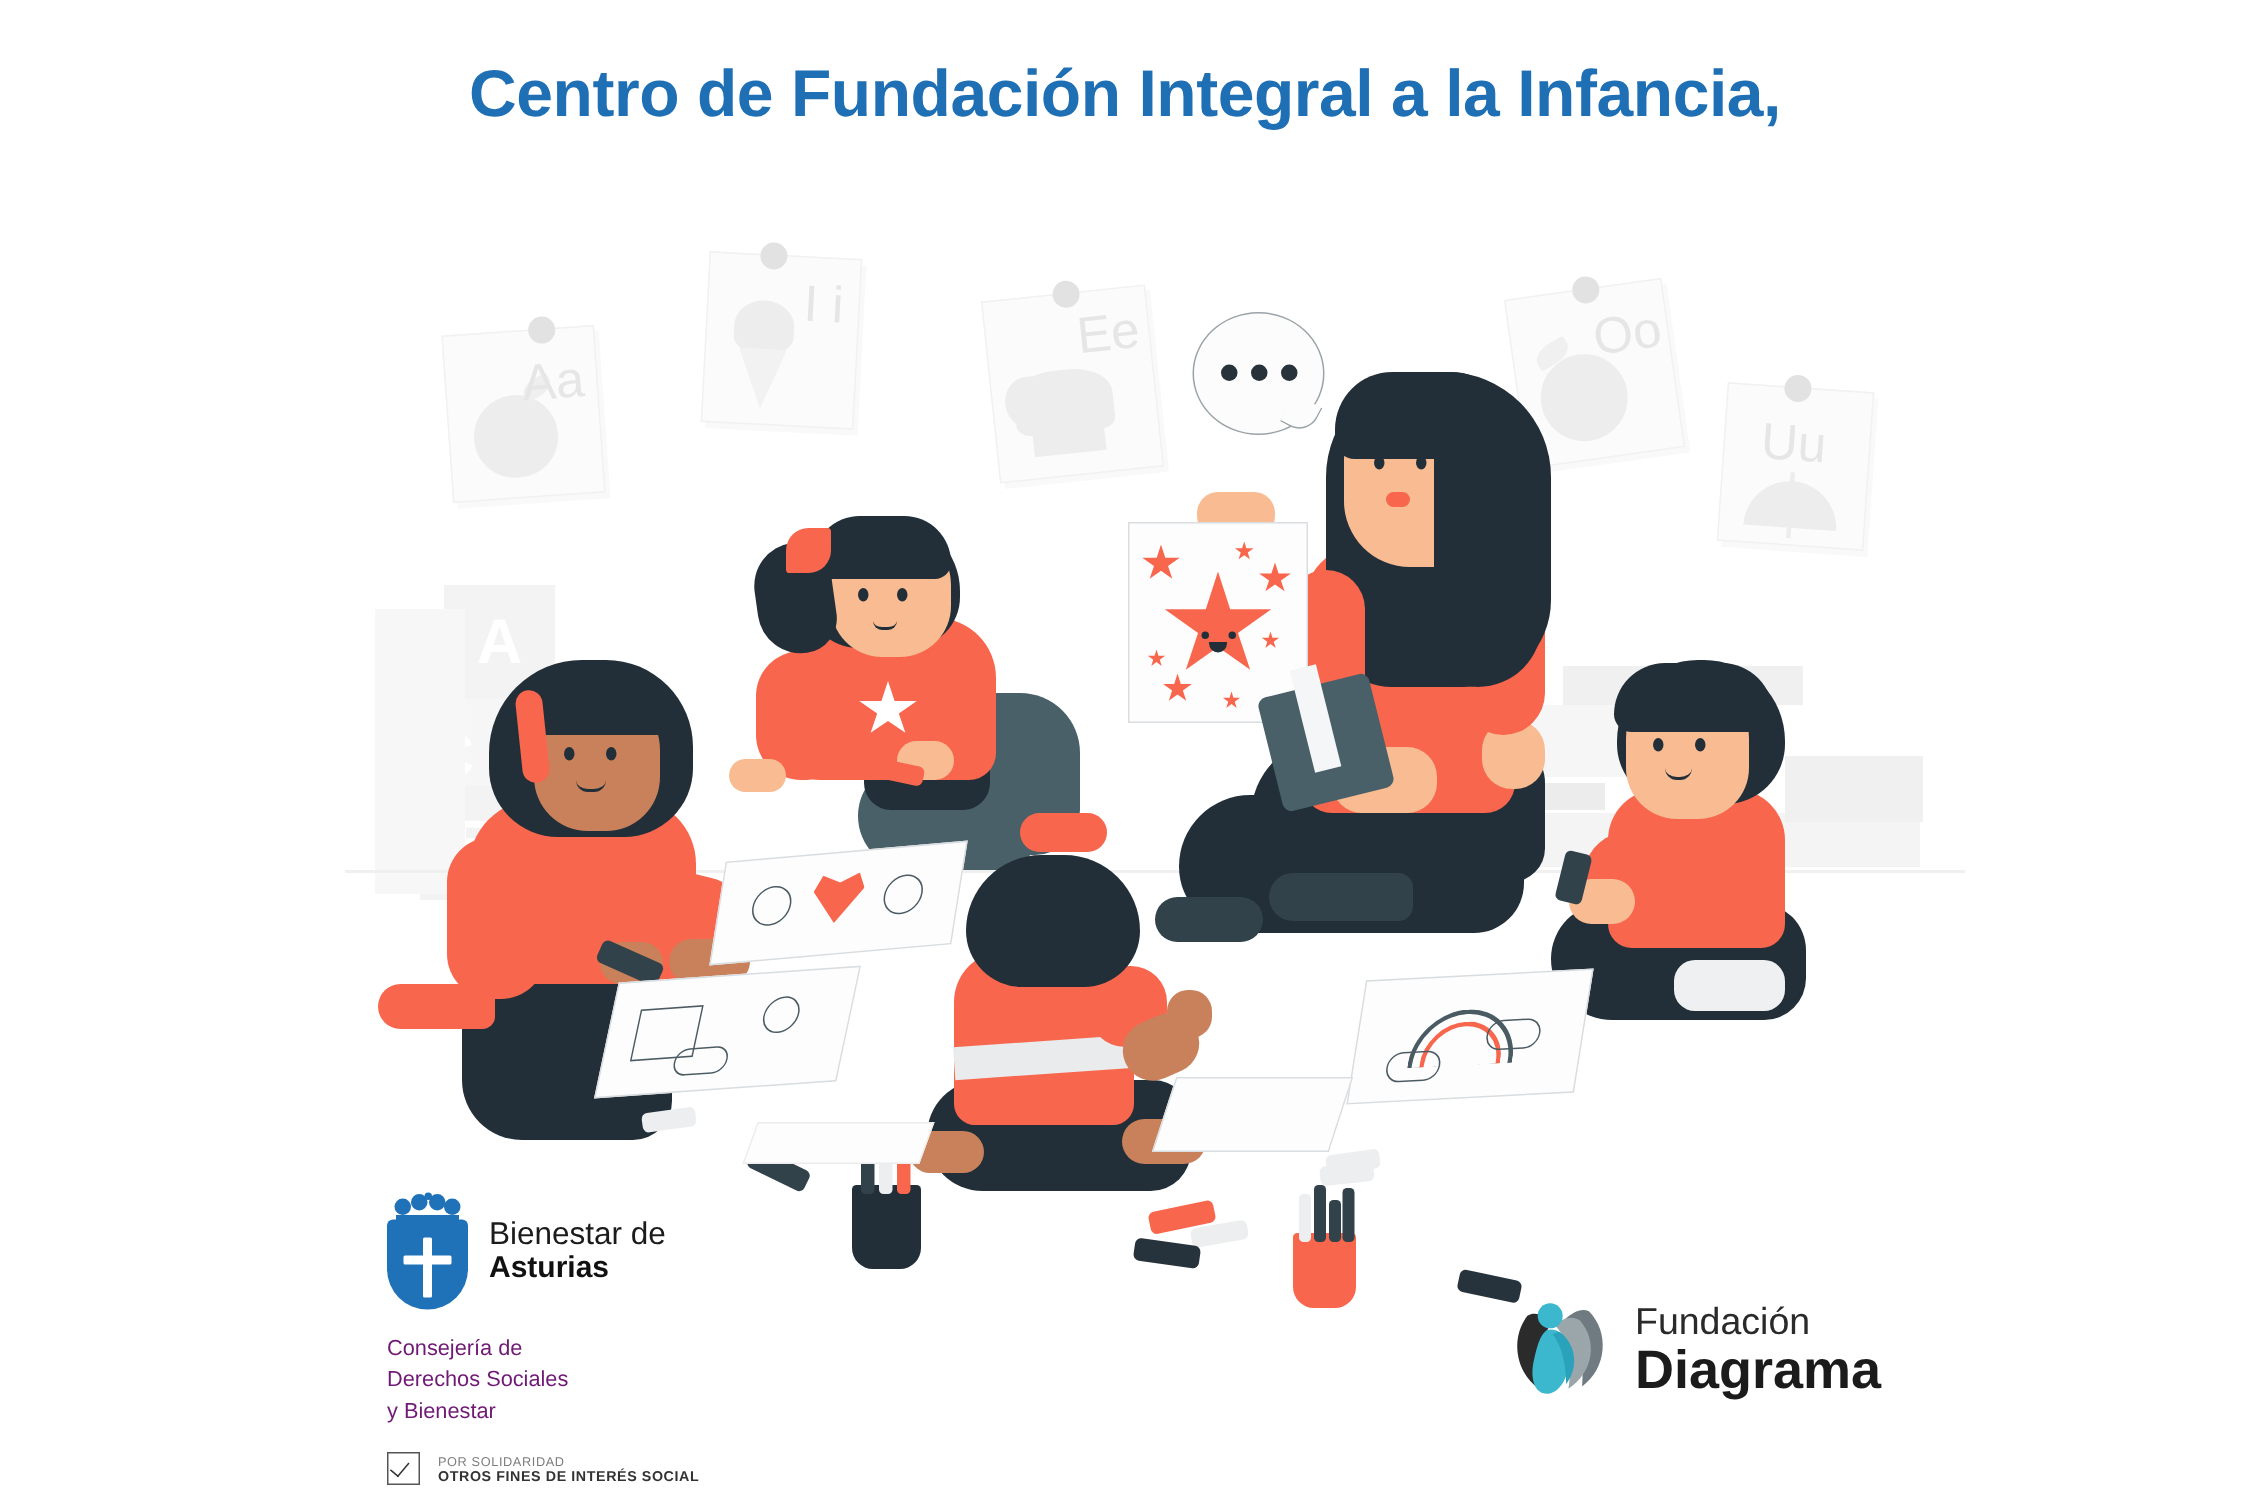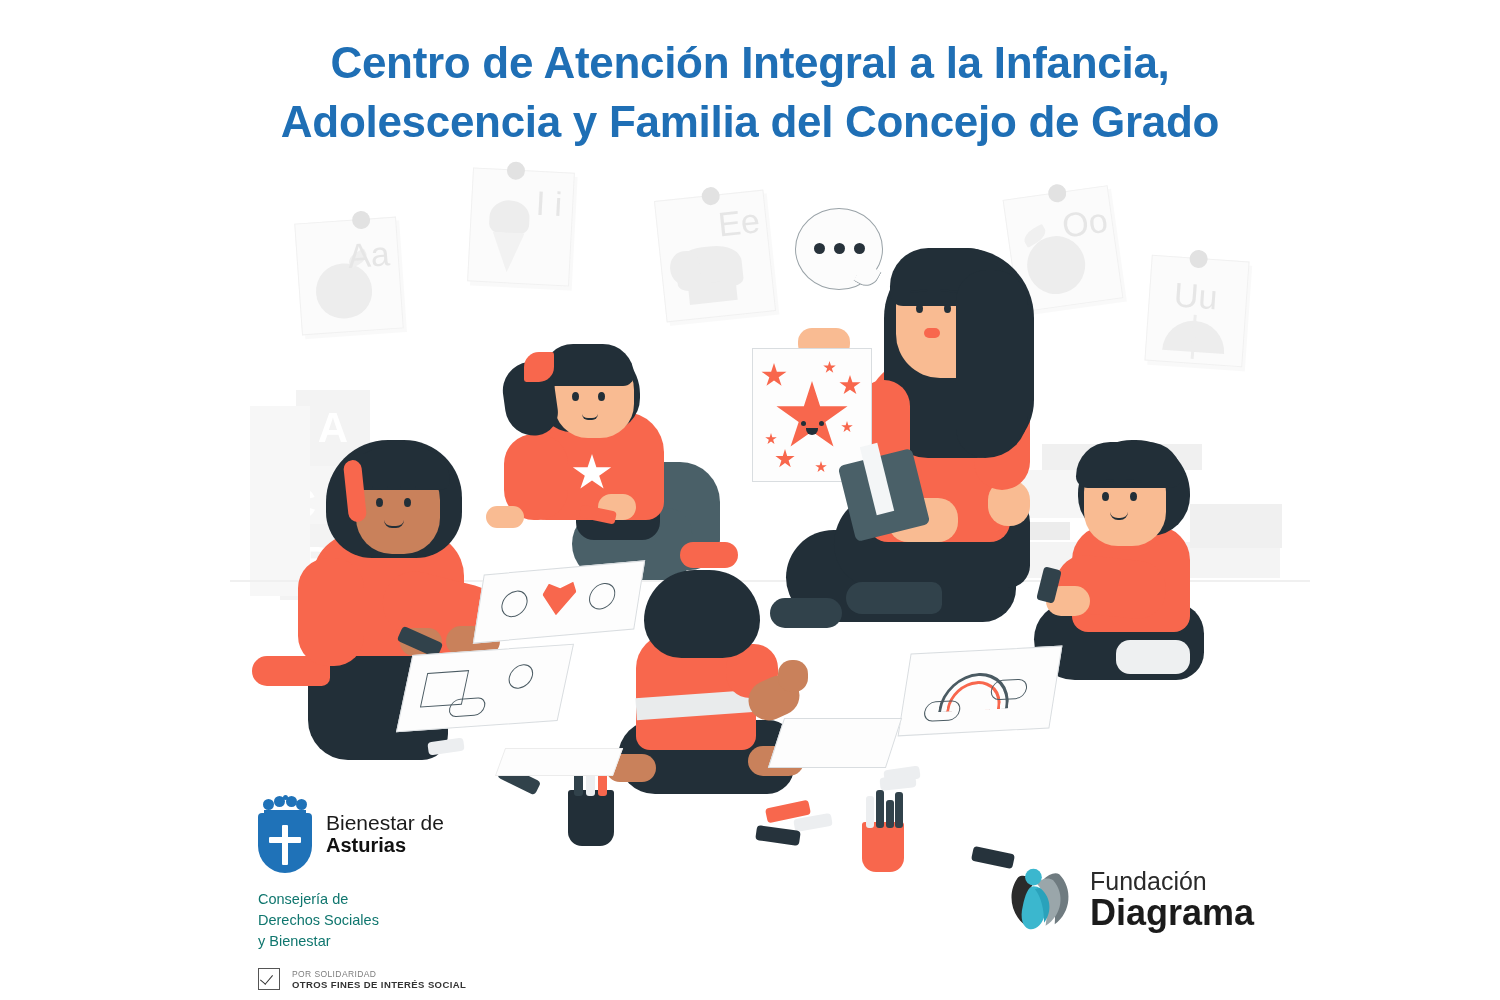--- a/index.html
+++ b/index.html
@@ -113,21 +113,21 @@
     background:#1F72B8;border-radius:4px 4px 27px 27px;
   }
   .crown{position:absolute;left:4px;top:0;width:46px;height:20px;}
   .crown .cb{position:absolute;width:11px;height:11px;border-radius:50%;background:#1F72B8;top:4px;}
   .crown .cbar{position:absolute;left:2px;top:15px;width:42px;height:4px;background:#1F72B8;}
   .crown .ctop{position:absolute;left:21px;top:0;width:5px;height:5px;border-radius:50%;background:#1F72B8;}
   .cross-v{position:absolute;left:24px;top:30px;width:6px;height:40px;background:#fff;border-radius:1px;}
   .cross-h{position:absolute;left:11px;top:42px;width:32px;height:6px;background:#fff;border-radius:1px;}
   .ast-name-1{font-size:21px;color:#1b1b1b;font-family:"Liberation Sans", sans-serif;line-height:1.05;}
   .ast-name-2{font-size:20px;font-weight:bold;color:#111;font-family:"Liberation Sans", sans-serif;line-height:1.05;}
-  .ast-sub{margin-top:16px;font-size:14.5px;line-height:1.45;color:#0f766e;font-family:"Liberation Sans", sans-serif;}
+  .ast-sub{margin-top:16px;font-size:14.5px;line-height:1.45;color:#701a75;font-family:"Liberation Sans", sans-serif;}
   .ast-sol{margin-top:16px;display:flex;align-items:center;gap:12px;}
   .chk{width:20px;height:20px;border:1.4px solid #555;position:relative;}
   .chk:after{
     content:"";position:absolute;left:4px;top:3px;width:6px;height:11px;
     border-right:1.8px solid #333;border-bottom:1.8px solid #333;
     transform:rotate(40deg);
   }
   .sol-1{font-size:8.5px;letter-spacing:.4px;color:#7d7d7d;font-family:"Liberation Sans", sans-serif;}
   .sol-2{font-size:9.5px;letter-spacing:.4px;font-weight:bold;color:#333;font-family:"Liberation Sans", sans-serif;}
 
@@ -135,22 +135,21 @@
   .diag-mark{position:relative;width:76px;height:76px;}
   .diag-name-1{font-size:25px;color:#2a2a2a;line-height:1;font-family:"Liberation Sans", sans-serif;}
   .diag-name-2{font-size:36px;font-weight:bold;color:#1b1b1b;line-height:1.05;font-family:"Liberation Sans", sans-serif;}
 </style>
 </head>
 <body>
 
 <div class="page">
 
   <div class="title-wrap">
-    <div class="title-line">Centro de Atención Integral a la Infancia,</div>
-    <div class="title-line">Adolescencia y Familia del Concejo de Grado</div>
+    <div class="title-line">Centro de Fundación Integral a la Infancia,</div>
   </div>
 
   <div class="stage">
 
     <div class="card" style="left:298px;top:70px;width:100px;height:110px;transform:rotate(-4deg);">
       <div class="pin" style="left:66%;"></div>
       <div class="glyph" style="left:16px;top:42px;width:56px;height:55px;background:#ededed;border-radius:50% 50% 48% 48%;"></div>
       <div class="glyph" style="left:50px;top:32px;width:20px;height:12px;background:#efefef;border-radius:60% 10% 60% 10%;transform:rotate(-25deg);"></div>
       <div class="letter" style="right:8px;top:16px;">Aa</div>
     </div>

